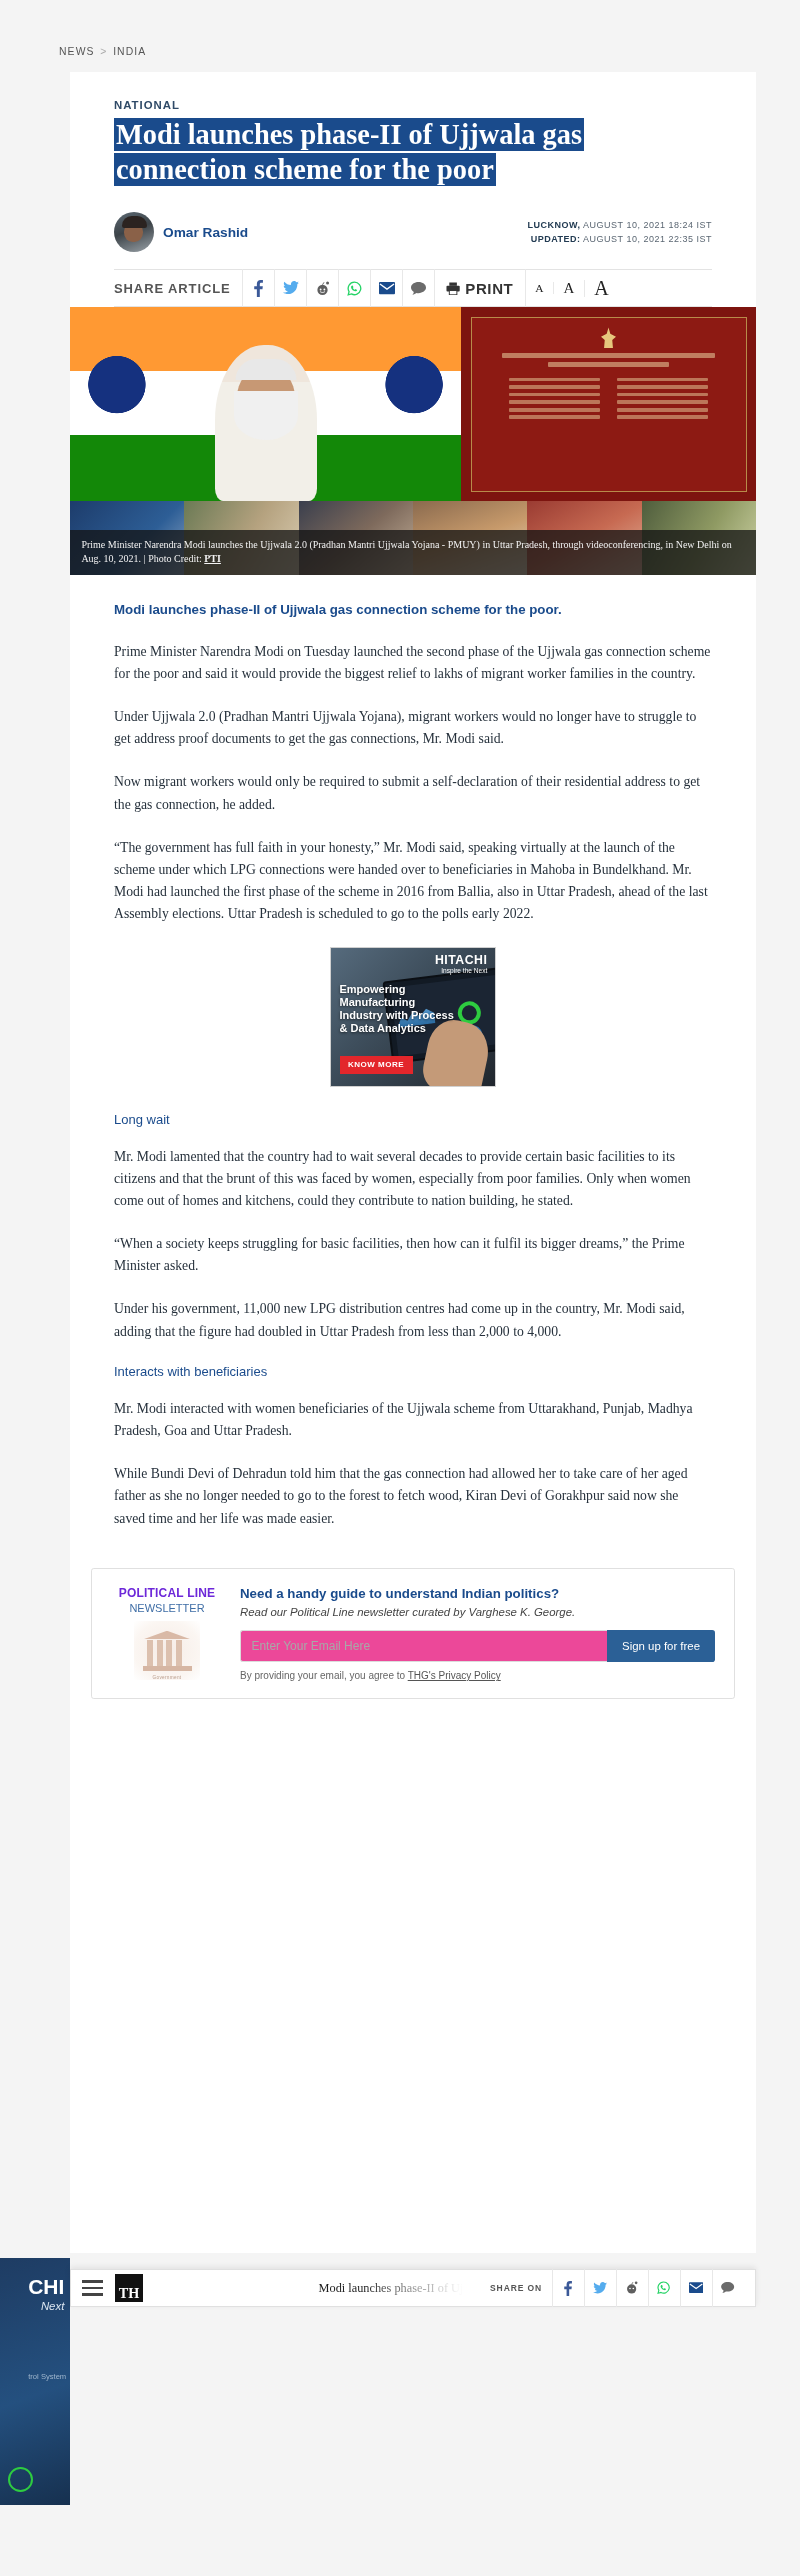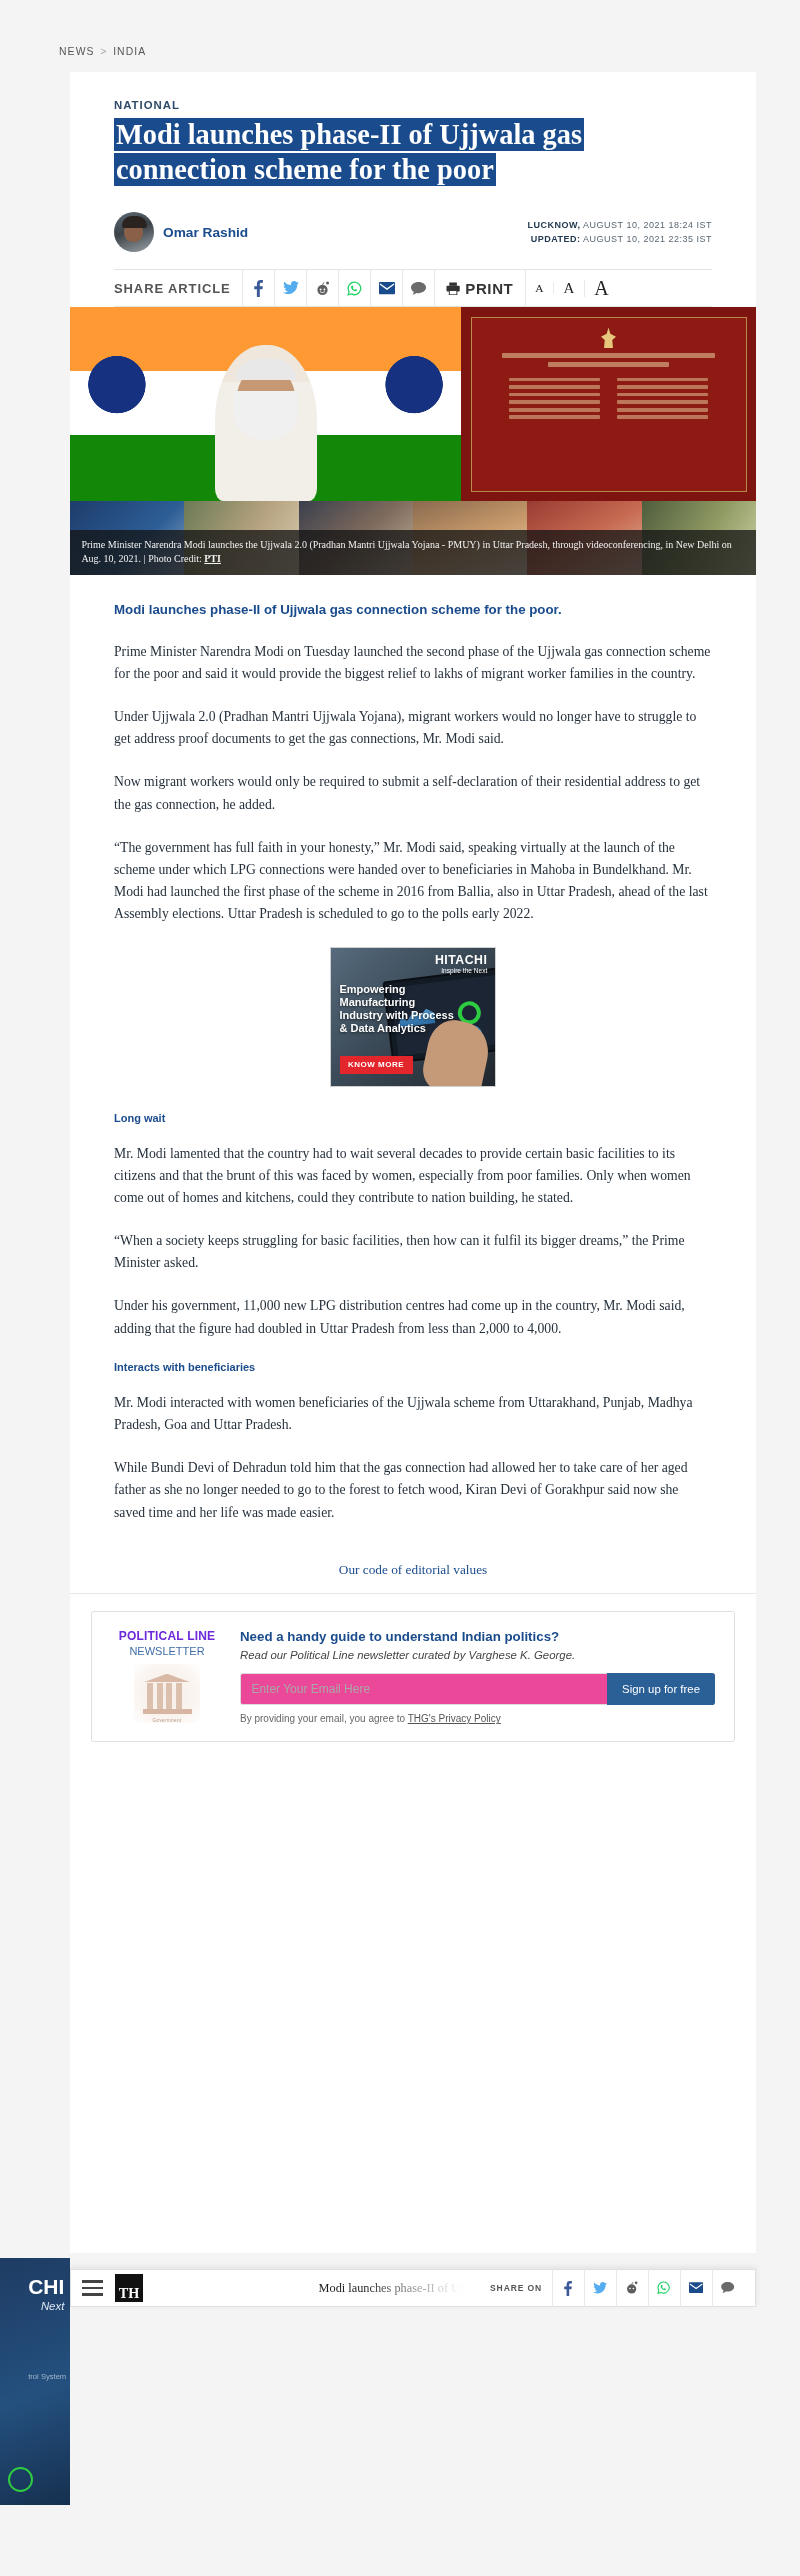--- a/index.html
+++ b/index.html
@@ -169,21 +169,21 @@
   .summary {
     font-size: 13.3px; font-weight: 700; color: #1a4b8c; line-height: 1.45;
     margin-bottom: 21px;
   }
   .body p {
     font-family: "Liberation Serif", serif;
     font-size: 13.7px; line-height: 1.62; color: #26313c;
     margin-bottom: 21px;
   }
   h2.subhead {
-    font-size: 11px; font-weight: 700; color: #1a4b8c;
+    font-size: 13px; font-weight: 400; color: #1a4b8c;
     margin: 5.7px 0 19px;
   }
 
   
   .ad-wrap { display: flex; justify-content: center; margin: 3.8px 0 25px; }
   .ad {
     width: 166px; height: 140px; position: relative; overflow: hidden;
     background: linear-gradient(135deg,#566b7d 0%,#3e4e5c 40%,#20262d 100%);
     border: 0.9px solid #d0d0d0;
   }
@@ -465,21 +465,20 @@
     <h2 class="subhead">Long wait</h2>
     <p>Mr. Modi lamented that the country had to wait several decades to provide certain basic facilities to its citizens and that the brunt of this was faced by women, especially from poor families. Only when women come out of homes and kitchens, could they contribute to nation building, he stated.</p>
     <p>“When a society keeps struggling for basic facilities, then how can it fulfil its bigger dreams,” the Prime Minister asked.</p>
     <p>Under his government, 11,000 new LPG distribution centres had come up in the country, Mr. Modi said, adding that the figure had doubled in Uttar Pradesh from less than 2,000 to 4,000.</p>
 
     <h2 class="subhead">Interacts with beneficiaries</h2>
     <p>Mr. Modi interacted with women beneficiaries of the Ujjwala scheme from Uttarakhand, Punjab, Madhya Pradesh, Goa and Uttar Pradesh.</p>
     <p>While Bundi Devi of Dehradun told him that the gas connection had allowed her to take care of her aged father as she no longer needed to go to the forest to fetch wood, Kiran Devi of Gorakhpur said now she saved time and her life was made easier.</p>
   </div>
 
-  <div class="editorial">Our code of editorial values</div>
 
   <div class="nl-wrap">
     <div class="newsletter">
       <div class="nl-left">
         <div class="t1">POLITICAL LINE</div>
         <div class="t2">NEWSLETTER</div>
         <div class="nl-badge">
           <div class="roof"></div>
           <div class="pil"></div>
             <div class="pil"></div>

